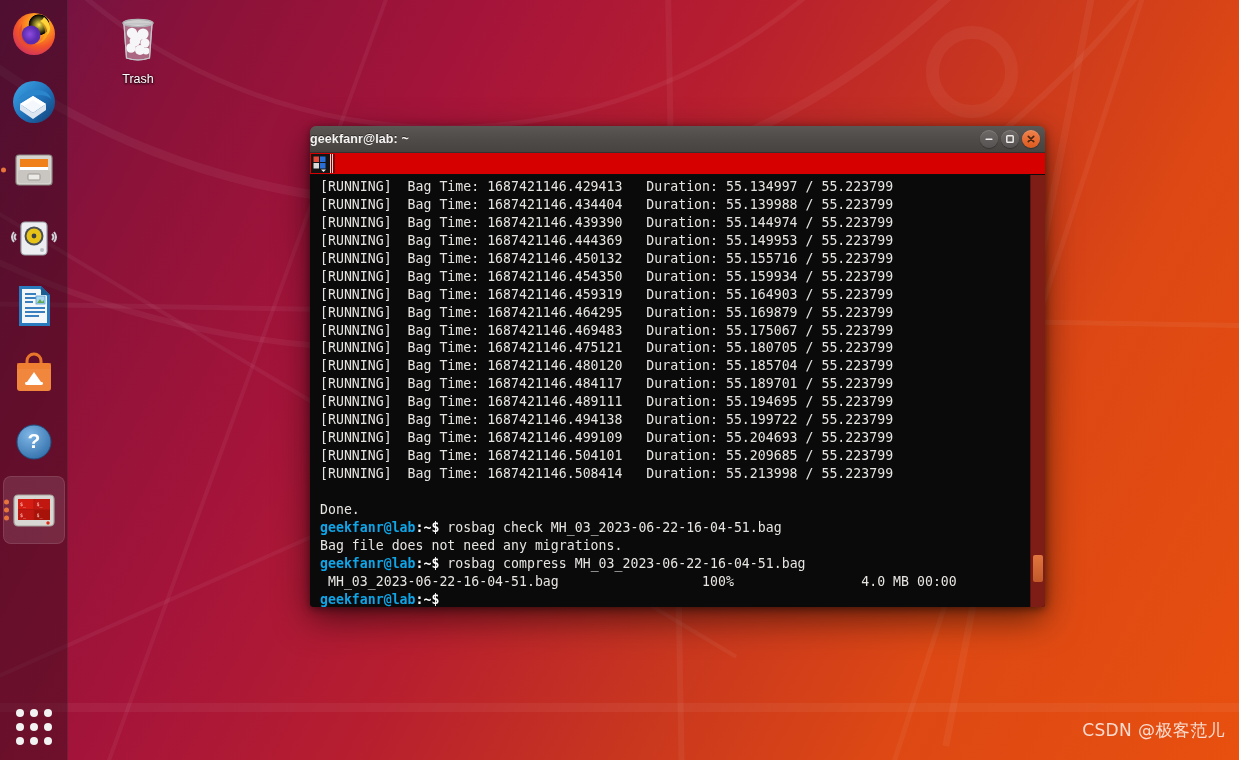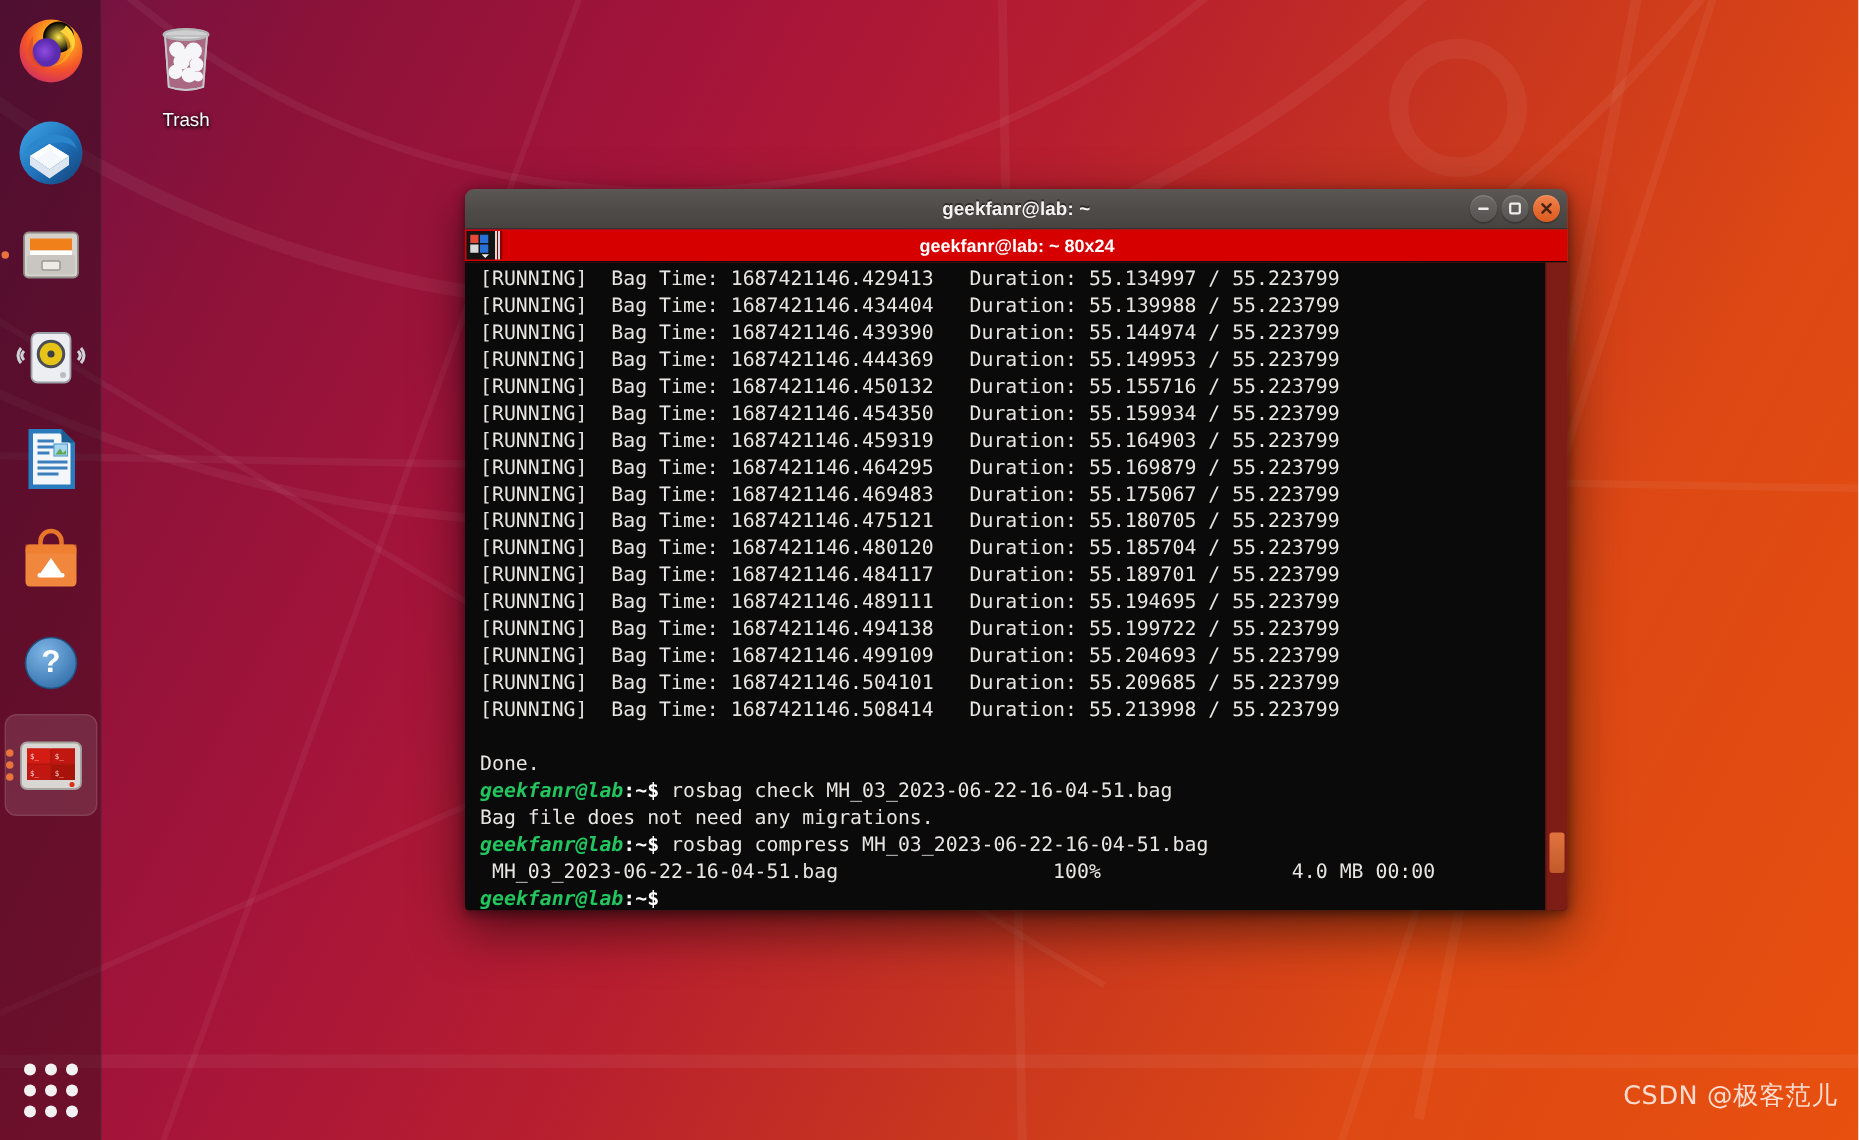--- a/index.html
+++ b/index.html
@@ -100,21 +100,21 @@
     display: grid; grid-template-columns: repeat(3, 8px);
     grid-gap: 6px;
   }
   #app-grid .dots i {
     width: 8px; height: 8px; border-radius: 50%;
     background: #f2f2f2; display:block;
   }
 
   
   #trash-icon {
-    position: absolute; left: 89px; top: 13px;
+    position: absolute; left: 103px; top: 13px;
     width: 70px; text-align: center;
     cursor: pointer; z-index: 5;
   }
   #trash-icon .label {
     margin-top: 3px;
     font-size: 12.5px; color: #ffffff;
     text-shadow: 0 1px 2px rgba(0,0,0,0.85), 0 0 3px rgba(0,0,0,0.7);
     font-family: "Liberation Sans", sans-serif;
   }
 
@@ -129,21 +129,21 @@
     z-index: 10;
   }
   #titlebar {
     height: 26px;
     background: linear-gradient(180deg, #5b5754 0%, #4f4b49 52%, #474341 100%);
     border-bottom: 1px solid #343130;
     display: flex; align-items: center;
     position: relative;
   }
   #title-text {
-    flex: 1; text-align: center;
+    flex: 1; text-align: left;
     font-size: 12.5px; font-weight: bold;
     color: #f6f4f3;
     letter-spacing: 0.1px;
     text-shadow: 0 -1px 0 rgba(0,0,0,0.45);
     font-family: "Liberation Sans", sans-serif;
   }
   #win-buttons {
     position: absolute; right: 5px; top: 0;
     height: 26px; display: flex; align-items: center; gap: 3px;
   }
@@ -195,21 +195,21 @@
     flex: 1;
     padding: 3px 16px 0 10px;
     font-family: "DejaVu Sans Mono", "Liberation Mono", monospace;
     font-size: 13.2px;
     line-height: 17.94px;
     color: #e7e5e2;
     white-space: pre;
     overflow: hidden;
     letter-spacing: 0.02px;
   }
-  #term-text .prompt { color: #22c55e; font-weight: bold; font-style: italic; }
+  #term-text .prompt { color: #0ea5e9; font-weight: bold; }
   #term-text .promptpath { color: #ffffff; font-weight: bold; }
   #term-text .blank { display: block; height: 17.94px; }
   #term-scrollbar {
     width: 14px;
     background: #7e1c16;
     position: relative;
     cursor: pointer;
     border-left: 1px solid #5c1410;
   }
   #term-scroll-thumb {
@@ -435,21 +435,20 @@
       <span id="tab-list-icon">
         <svg width="17" height="17" viewBox="0 0 17 17">
           <rect x="1.5" y="1.5" width="5.5" height="5.5" fill="#e44a3a"></rect>
           <rect x="8" y="1.5" width="5.5" height="5.5" fill="#2a6fd6"></rect>
           <rect x="1.5" y="8" width="5.5" height="5.5" fill="#d9d9d9"></rect>
           <rect x="8" y="8" width="5.5" height="5.5" fill="#2a6fd6"></rect>
           <path d="M9 14.5 h5 l-2.5 2.5 z" fill="#f0f0f0"></path>
         </svg>
       </span>
       <span id="tab-sep"></span>
-      <span id="tab-label">geekfanr@lab: ~ 80x24</span>
     </div>
 
     <div id="term-body">
       <div id="term-text"><div>[RUNNING]  Bag Time: 1687421146.429413   Duration: 55.134997 / 55.223799</div><div>[RUNNING]  Bag Time: 1687421146.434404   Duration: 55.139988 / 55.223799</div><div>[RUNNING]  Bag Time: 1687421146.439390   Duration: 55.144974 / 55.223799</div><div>[RUNNING]  Bag Time: 1687421146.444369   Duration: 55.149953 / 55.223799</div><div>[RUNNING]  Bag Time: 1687421146.450132   Duration: 55.155716 / 55.223799</div><div>[RUNNING]  Bag Time: 1687421146.454350   Duration: 55.159934 / 55.223799</div><div>[RUNNING]  Bag Time: 1687421146.459319   Duration: 55.164903 / 55.223799</div><div>[RUNNING]  Bag Time: 1687421146.464295   Duration: 55.169879 / 55.223799</div><div>[RUNNING]  Bag Time: 1687421146.469483   Duration: 55.175067 / 55.223799</div><div>[RUNNING]  Bag Time: 1687421146.475121   Duration: 55.180705 / 55.223799</div><div>[RUNNING]  Bag Time: 1687421146.480120   Duration: 55.185704 / 55.223799</div><div>[RUNNING]  Bag Time: 1687421146.484117   Duration: 55.189701 / 55.223799</div><div>[RUNNING]  Bag Time: 1687421146.489111   Duration: 55.194695 / 55.223799</div><div>[RUNNING]  Bag Time: 1687421146.494138   Duration: 55.199722 / 55.223799</div><div>[RUNNING]  Bag Time: 1687421146.499109   Duration: 55.204693 / 55.223799</div><div>[RUNNING]  Bag Time: 1687421146.504101   Duration: 55.209685 / 55.223799</div><div>[RUNNING]  Bag Time: 1687421146.508414   Duration: 55.213998 / 55.223799</div><div class="blank">&nbsp;</div><div>Done.</div><div><span class="prompt">geekfanr@lab</span><span class="promptpath">:~$</span><span> rosbag check MH_03_2023-06-22-16-04-51.bag</span></div><div>Bag file does not need any migrations.</div><div><span class="prompt">geekfanr@lab</span><span class="promptpath">:~$</span><span> rosbag compress MH_03_2023-06-22-16-04-51.bag</span></div><div> MH_03_2023-06-22-16-04-51.bag                  100%                4.0 MB 00:00</div><div><span class="prompt">geekfanr@lab</span><span class="promptpath">:~$</span></div></div>
       <div id="term-scrollbar">
         <div id="term-scroll-thumb"></div>
       </div>
     </div>
   </div>
 

